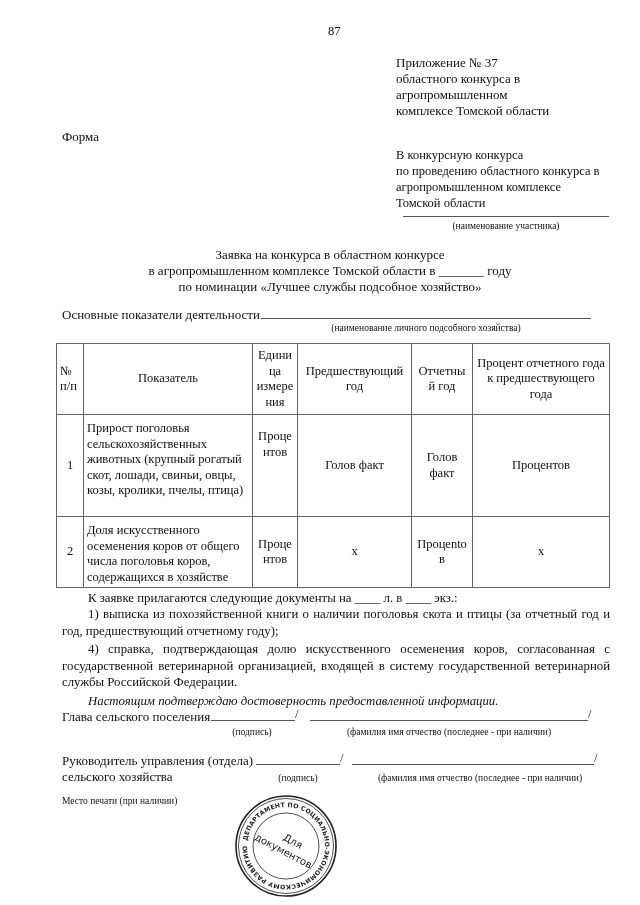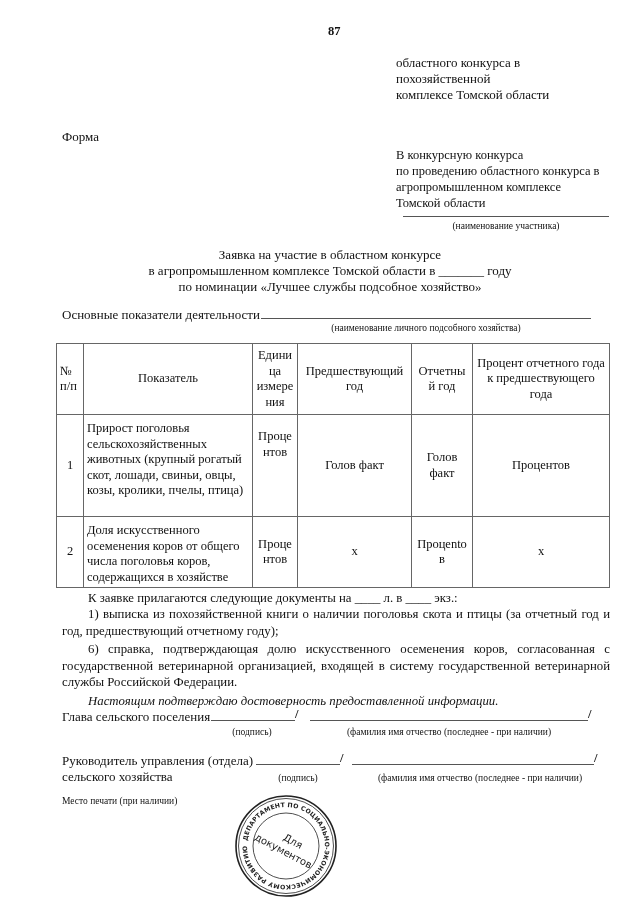--- a/index.html
+++ b/index.html
@@ -2,21 +2,21 @@
 <html><head>
 <meta charset="utf-8">
 <style>
   html, body { margin:0; padding:0; background:#ffffff; }
   body {
     width:640px; height:905px; position:relative; overflow:hidden;
     font-family:"Liberation Serif", "DejaVu Serif", serif; color:#111;
   }
   .abs { position:absolute; }
   .t13 { font-size:13px; line-height:16px; }
-  .t12 { font-size:12.5px; line-height:15.5px;font-weight:bold; }
+  .t12 { font-size:12.5px; line-height:15.5px; }
   .t9 { font-size:9.5px; line-height:12px; }
   .center { text-align:center; }
   .line { position:absolute; border-bottom:1px solid #555; height:0; }
 
   table.grid {
     position:absolute; left:56px; top:343px; width:553px;
     border-collapse:collapse; table-layout:fixed;
     font-size:12.5px; line-height:15.5px;
   }
   table.grid td, table.grid th {
@@ -31,38 +31,39 @@
   .indent { text-indent:26px; }
 
   .stamp { position:absolute; left:234px; top:794px; width:104px; height:104px; }
 </style>
 </head>
 <body>
 
 <div class="abs t12" style="left:328px; top:24px;">87</div>
 
 <div class="abs t13" style="left:396px; top:55px; width:240px;">
+  <div>Приложение № 37</div>
   <div>областного конкурса в</div>
-  <div>похозяйственной</div>
+  <div>агропромышленном</div>
   <div>комплексе Томской области</div>
 </div>
 
 <div class="abs t13" style="left:62px; top:129px;">Форма</div>
 
 <div class="abs" style="left:396px; top:147px; width:240px; font-size:12.5px; line-height:16px;">
   <div>В конкурсную конкурса</div>
   <div>по проведению областного конкурса в</div>
   <div>агропромышленном комплексе</div>
   <div>Томской области</div>
 </div>
 <div class="line" style="left:403px; top:216px; width:206px;"></div>
 <div class="abs t9 center" style="left:403px; top:220px; width:206px;">(наименование участника)</div>
 
 <div class="abs t13 center" style="left:100px; top:247px; width:460px;">
-  <div>Заявка на участие в областном конкурсе</div>
+  <div>Заявка на конкурса в областном конкурсе</div>
   <div>в агропромышленном комплексе Томской области в _______ году</div>
   <div>по номинации «Лучшее службы подсобное хозяйство»</div>
 </div>
 
 <div class="abs t13" style="left:62px; top:307px;">Основные показатели деятельности</div>
 <div class="line" style="left:261px; top:318px; width:330px;"></div>
 <div class="abs t9 center" style="left:261px; top:322px; width:330px;">(наименование личного подсобного хозяйства)</div>
 
 <table class="grid">
   <colgroup>
@@ -96,21 +97,21 @@
     <td>Проце нтов</td>
     <td>х</td>
     <td>Процento в</td>
     <td>х</td>
   </tr>
 </tbody>
   </table>
 
 <div class="para indent" style="top:590px;">К заявке прилагаются следующие документы на ____ л. в ____ экз.:</div>
 <div class="para indent" style="top:606px;">1) выписка из похозяйственной книги о наличии поголовья скота и птицы (за отчетный год и год, предшествующий отчетному году);</div>
-<div class="para indent" style="top:641px;">6) справка, подтверждающая долю искусственного осеменения коров, согласованная с государственной ветеринарной организацией, входящей в систему государственной ветеринарной службы Российской Федерации.</div>
+<div class="para indent" style="top:641px;">4) справка, подтверждающая долю искусственного осеменения коров, согласованная с государственной ветеринарной организацией, входящей в систему государственной ветеринарной службы Российской Федерации.</div>
 <div class="para indent" style="top:693px;font-style:italic;">Настоящим подтверждаю достоверность предоставленной информации.</div>
 
 <div class="abs t13" style="left:62px; top:709px;">Глава сельского поселения</div>
 <div class="line" style="left:211px; top:720px; width:84px;"></div>
 <div class="abs t12" style="left:295px; top:707px;">/</div>
 <div class="abs t9" style="left:212px; top:726px; width:80px; text-align:center;">(подпись)</div>
 <div class="line" style="left:310px; top:720px; width:278px;"></div>
 <div class="abs t12" style="left:588px; top:707px;">/</div>
 <div class="abs t9" style="left:310px; top:726px; width:278px; text-align:center;">(фамилия имя отчество (последнее - при наличии)</div>
 

